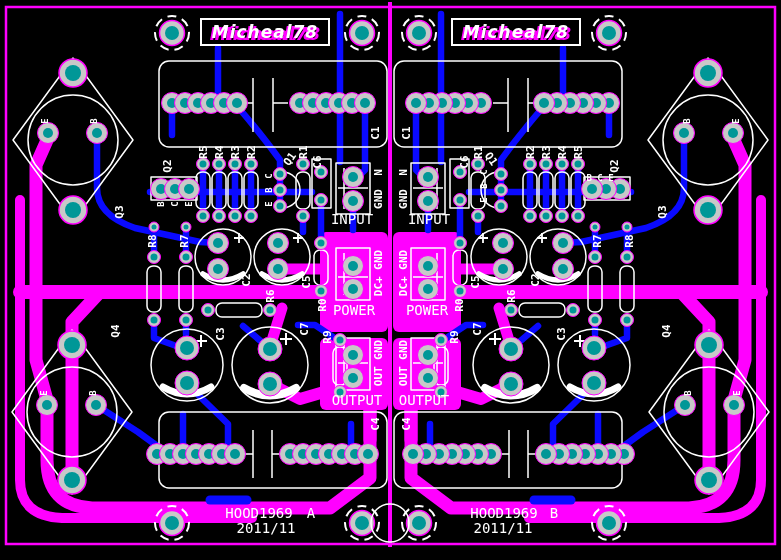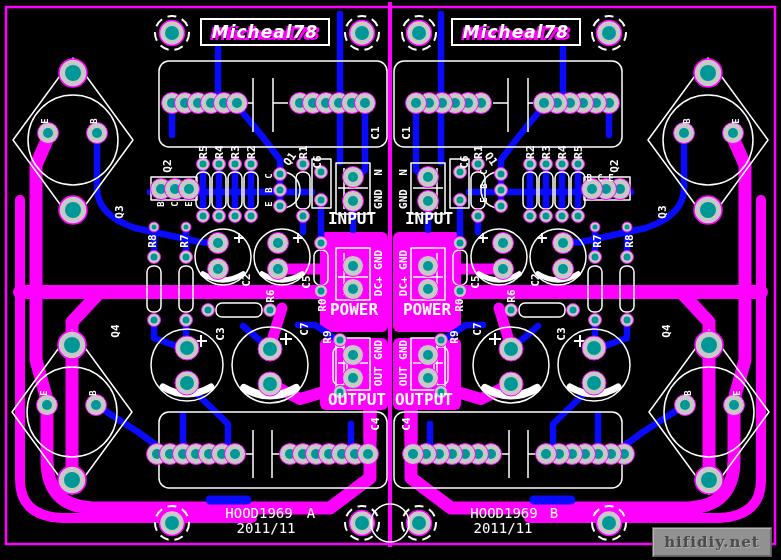--- a/index.html
+++ b/index.html
@@ -5,21 +5,21 @@
   html,body{margin:0;padding:0;background:#555;}
   .stage{position:relative;width:781px;height:560px;background:#000000;overflow:hidden;
          font-family:"DejaVu Sans Mono","Liberation Mono",monospace;}
   .board-area{position:absolute;left:2px;top:2px;width:777px;height:545px;background:#000;}
   svg{position:absolute;left:0;top:0;}
   .lbl{position:absolute;color:#fff;font-weight:bold;font-size:11px;white-space:pre;
        transform:translate(-50%,-50%);line-height:1;z-index:5;}
   .v{transform:translate(-50%,-50%) rotate(-90deg);}
   .d1{transform:translate(-50%,-50%) rotate(-55deg);}
   .d2{transform:translate(-50%,-50%) rotate(55deg);}
-  .s9{font-size:9px;}.s14{font-size:16px;font-weight:bold;}
+  .s9{font-size:9px;}.s14{font-size:14px;font-weight:normal;}
   .thin{font-weight:normal;font-size:14px;}
   .logo{position:absolute;z-index:6;border:2px solid #fff;background:#000;color:#fff;
         font-family:"DejaVu Sans","Liberation Sans",sans-serif;font-style:italic;font-weight:800;
         font-size:17px;letter-spacing:1px;text-align:center;line-height:24px;width:126px;height:24px;
         transform:translate(-50%,-50%);text-shadow:3px 2px 0 #ff00ff,-2px 2px 0 #ff00ff;}
   .wm-ghost{position:absolute;z-index:9;color:rgba(175,175,175,0.6);
         font-family:"DejaVu Serif","Liberation Serif",serif;font-style:italic;font-weight:bold;
         font-size:40px;white-space:nowrap;text-shadow:1px 1px 0 #3a3a3a, -1px -1px 0 #cccccc;}
   .wm-box{position:absolute;z-index:10;background:#919191;border:1px solid #5e5e5e;
         width:118px;height:28px;box-shadow:inset 1px 1px 0 #b5b5b5, inset -1px -1px 0 #6a6a6a;
@@ -335,14 +335,13 @@
   <div class="lbl v" style="left:662px;top:212px;">Q3</div>
   <div class="lbl v" style="left:666px;top:331px;">Q4</div>
   <div class="lbl v s9" style="left:736px;top:121px;">E</div>
   <div class="lbl v s9" style="left:687px;top:121px;">B</div>
   <div class="lbl v s9" style="left:737px;top:393px;">E</div>
   <div class="lbl v s9" style="left:688px;top:393px;">B</div>
   <div class="lbl thin" style="left:504px;top:513px;">HOOD1969</div>
   <div class="lbl thin" style="left:554px;top:513px;">B</div>
   <div class="lbl thin" style="left:503px;top:528px;">2011/11</div>
 
-  <div class="wm-box" style="left:652px;top:527px;">hifidiy.net</div>
 </div>
 
 </body></html>

